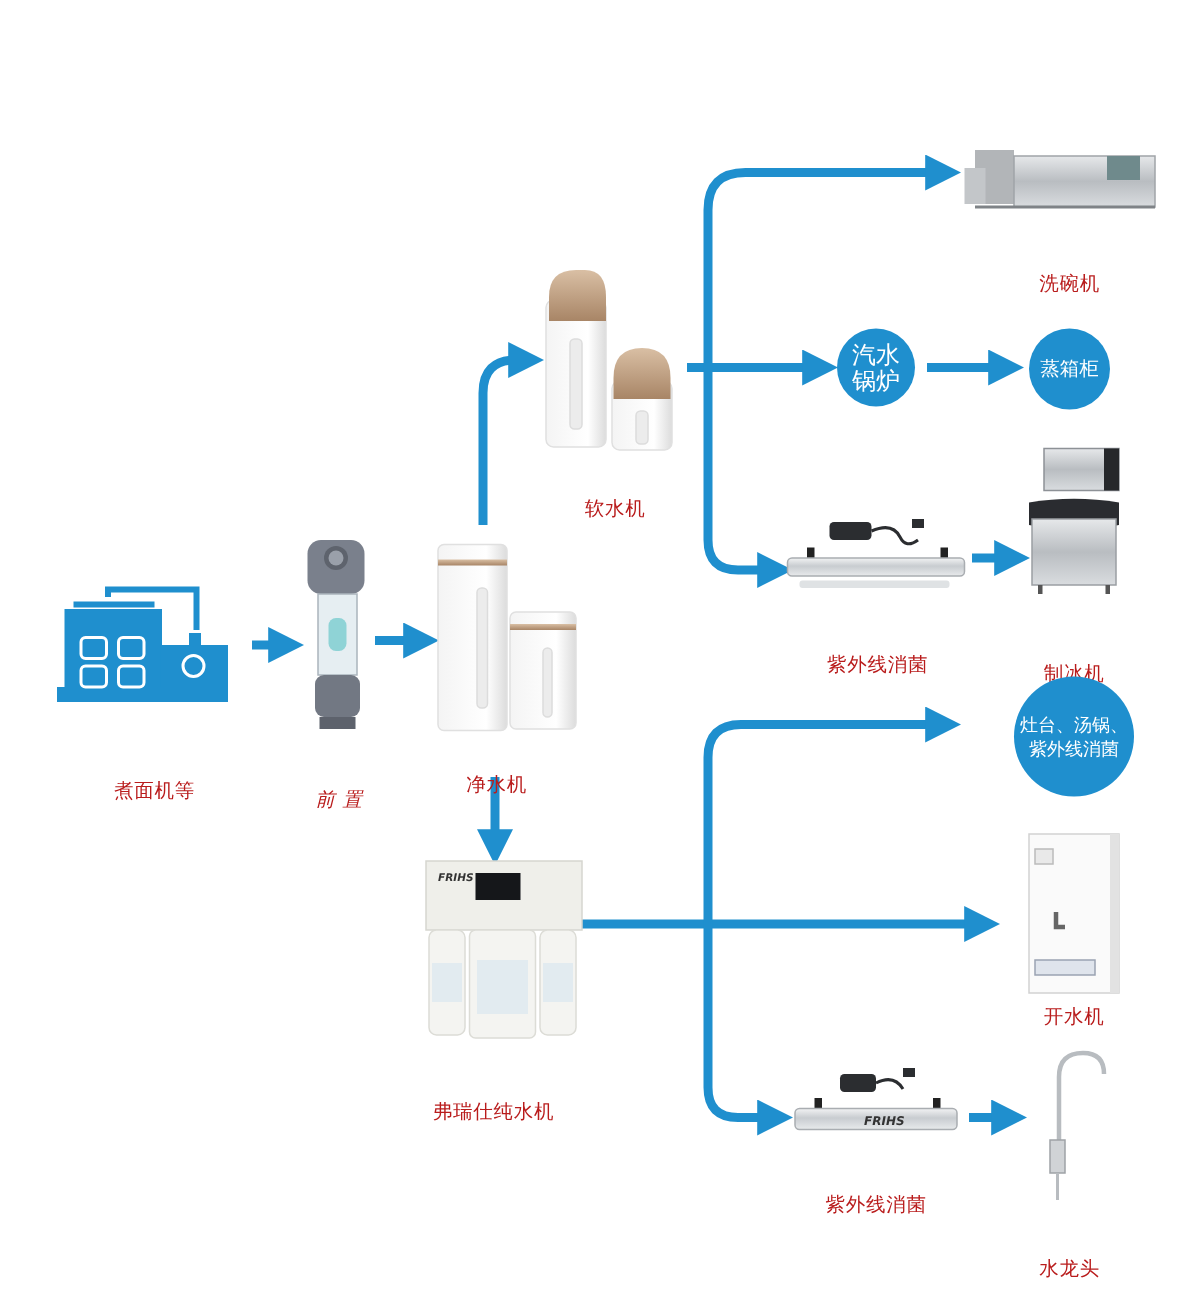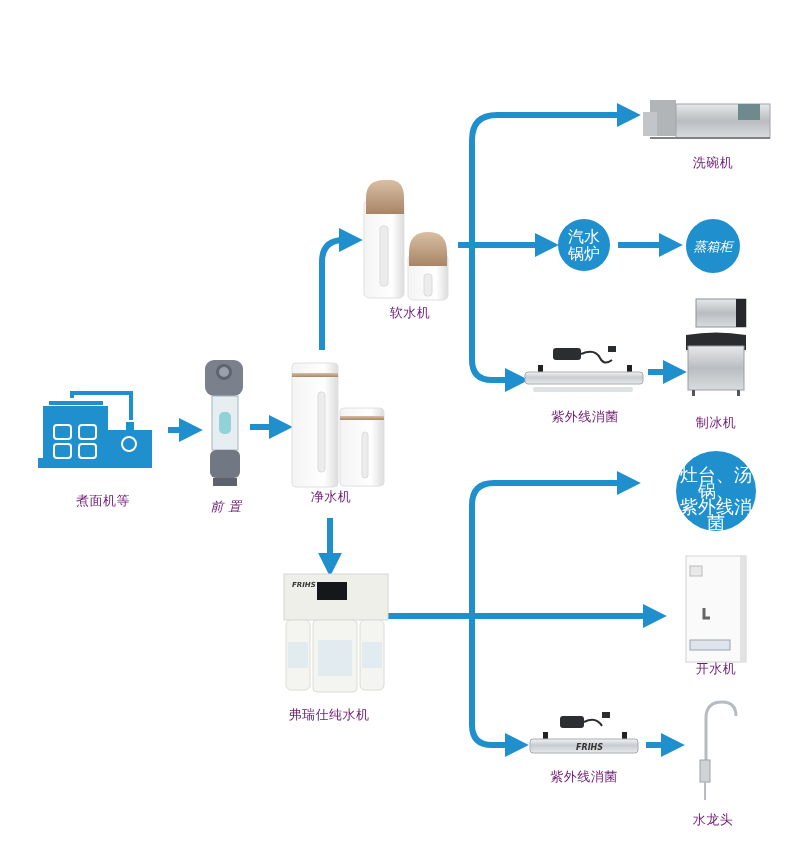--- a/index.html
+++ b/index.html
@@ -1,20 +1,20 @@
 <!DOCTYPE html>
 <html><head>
 <meta charset="utf-8">
 <style>
   html, body { margin: 0; padding: 0; background: #ffffff; }
   body { width: 800px; height: 863px; position: relative; overflow: hidden;
          font-family: "DejaVu Sans", "Liberation Sans", sans-serif; }
   #canvas { position: absolute; left: 0; top: 0; width: 800px; height: 863px; }
-  .label { position: absolute; color: #701a75; font-size: 13px; white-space: nowrap;
-           text-align: center; transform: translateX(-50%); letter-spacing: 0.5px; }
+  .label { position: absolute; color: #b91c1c; font-size: 13px; white-space: nowrap;
+           text-align: center; transform: translateX(-50%); letter-spacing: 0.5px; margin-top: 26px; }
   .bubble { position: absolute; border-radius: 50%; background: #1f8fce; color: #ffffff;
             display: flex; align-items: center; justify-content: center; text-align: center;
             font-size: 14px; line-height: 19px; }
   .bubble span { display: block; }
 </style>
 </head>
 <body>
 
 <svg id="canvas" viewBox="0 0 800 863" xmlns="http://www.w3.org/2000/svg">
   <defs>
@@ -167,31 +167,31 @@
 </svg>
 
 <div class="label" style="left:103px;top:492px;">煮面机等</div>
 <div class="label" style="left:226px;top:498px;font-style:italic;">前 置</div>
 <div class="label" style="left:331px;top:488px;">净水机</div>
 <div class="label" style="left:410px;top:304px;">软水机</div>
 <div class="label" style="left:713px;top:154px;">洗碗机</div>
 <div class="label" style="left:585px;top:408px;">紫外线消菌</div>
 <div class="label" style="left:716px;top:414px;">制冰机</div>
 <div class="label" style="left:329px;top:706px;">弗瑞仕纯水机</div>
-<div class="label" style="left:716px;top:660px;">开水机</div>
+<div class="label" style="left:716px;top:643px;">开水机</div>
 <div class="label" style="left:584px;top:768px;">紫外线消菌</div>
 <div class="label" style="left:713px;top:811px;">水龙头</div>
 
 <div class="bubble" style="left:558px;top:219px;width:52px;height:52px;font-size:16px;line-height:17px;">
   <div>
     <span>汽水</span>
     <span>锅炉</span>
   </div>
 </div>
-<div class="bubble" style="left:686px;top:219px;width:54px;height:54px;font-size:13px;font-style:italic;">
+<div class="bubble" style="left:686px;top:219px;width:54px;height:54px;font-size:13px;">
   <span>蒸箱柜</span>
 </div>
-<div class="bubble" style="left:676px;top:451px;width:80px;height:80px;font-size:18px;line-height:16px;align-items:flex-end;">
+<div class="bubble" style="left:676px;top:451px;width:80px;height:80px;font-size:12px;line-height:16px;">
   <div>
     <span>灶台、汤锅、</span>
     <span>紫外线消菌</span>
   </div>
 </div>
 
 </body></html>

